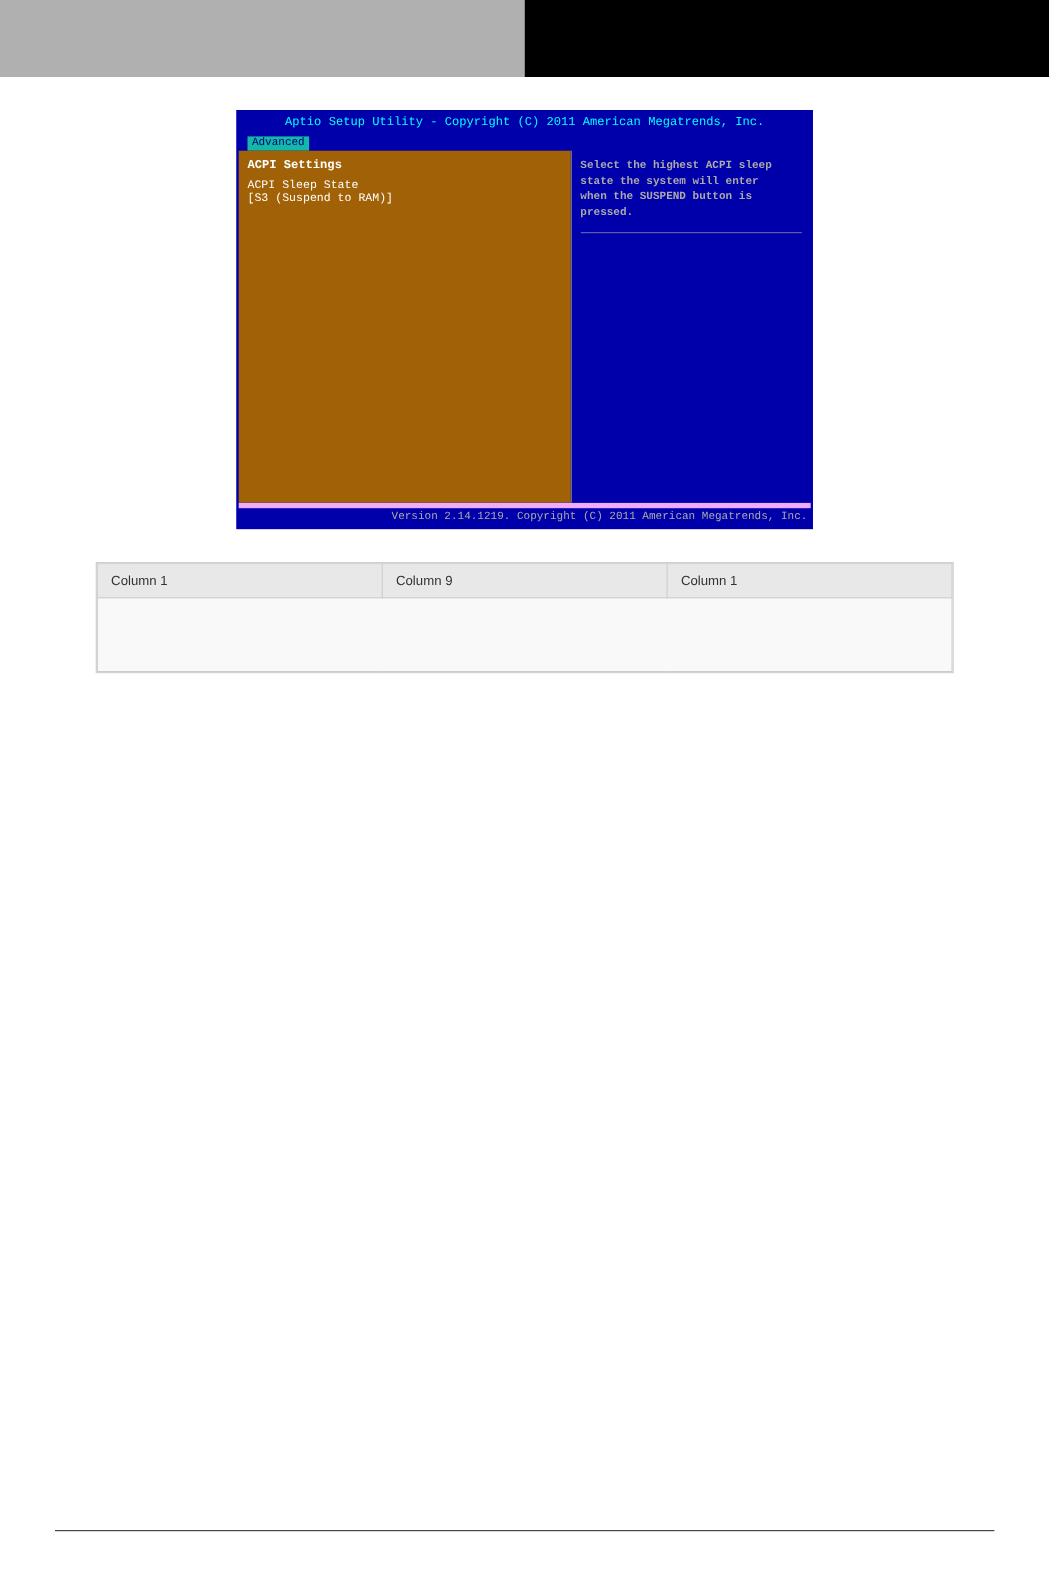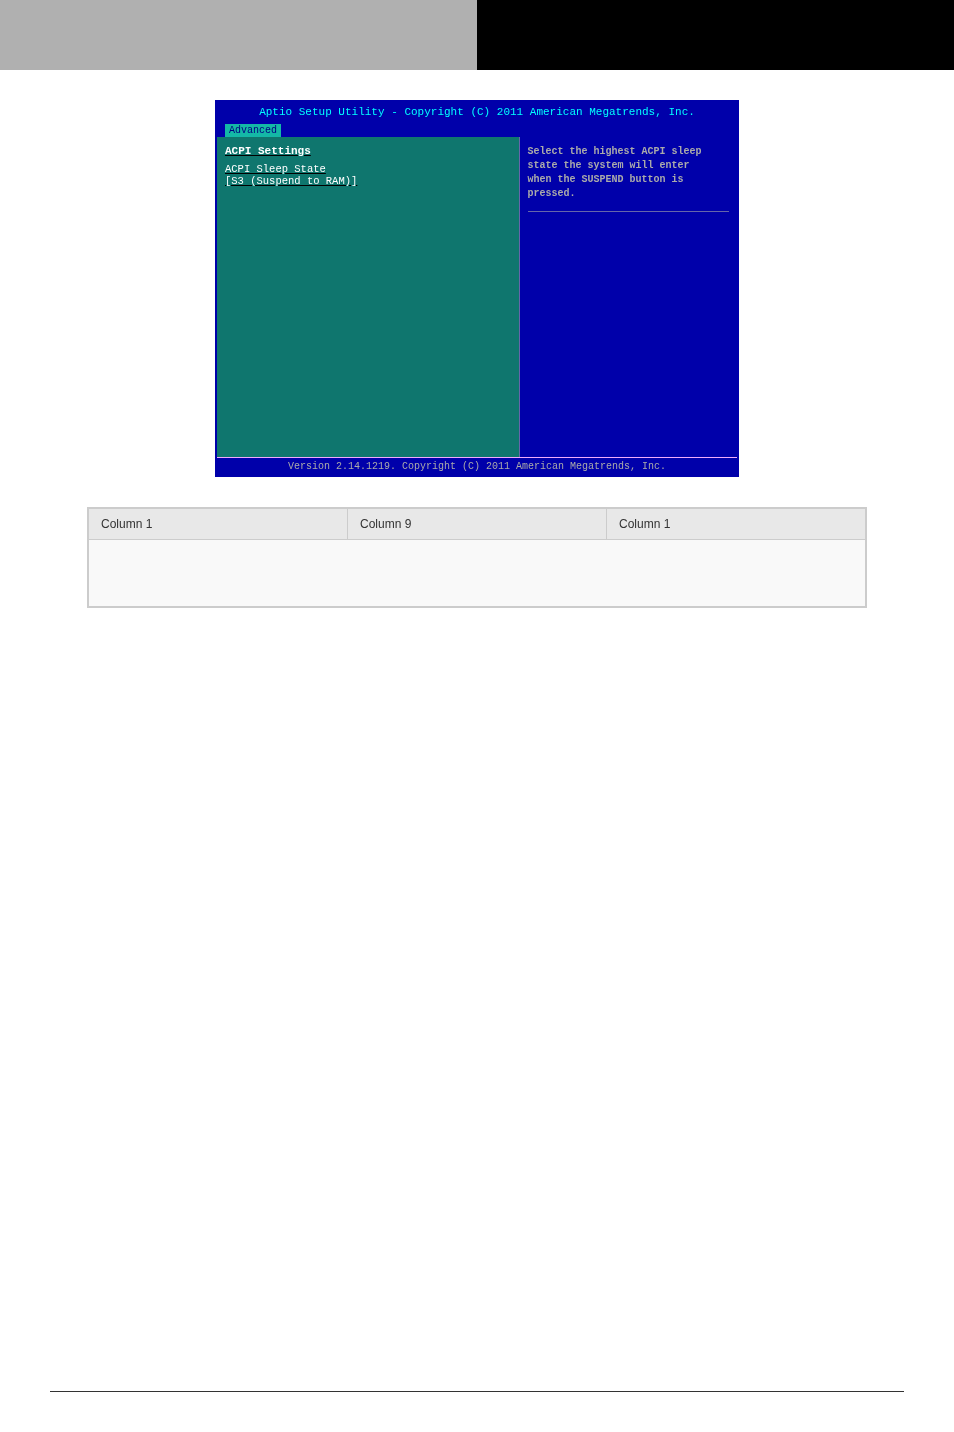--- a/index.html
+++ b/index.html
@@ -60,24 +60,23 @@
       font-family: 'Courier New', monospace;
     }
 
     .bios-body {
       display: flex;
       background: #0000aa;
     }
 
     .bios-left {
       width: 58%;
-      background: #0f766e;
+      background: #a16207;
       padding: 8px;
       min-height: 320px;
-      text-decoration: underline;
     }
 
     .bios-right {
       width: 42%;
       background: #0000aa;
       padding: 8px;
       color: #aaaaaa;
       font-size: 10.5px;
       border-left: 1px solid #6666aa;
       font-weight: bold;
@@ -122,25 +121,25 @@
     .bios-nav-text {
       color: #aaaaaa;
       font-size: 10px;
       font-family: 'Courier New', monospace;
       line-height: 1.6;
     }
 
     .bios-footer {
       background: #0000aa;
       color: #aaaaaa;
-      text-align: center;
+      text-align: right;
       padding: 3px;
       font-size: 10px;
       font-family: 'Courier New', monospace;
-      border-top: 1px solid #f0abfc;
+      border-top: 5px solid #f0abfc;
     }
 
     
     .info-table-container {
       margin: 26px auto;
       width: 780px;
       border: 1px solid #cccccc;
     }
 
     .info-table {

